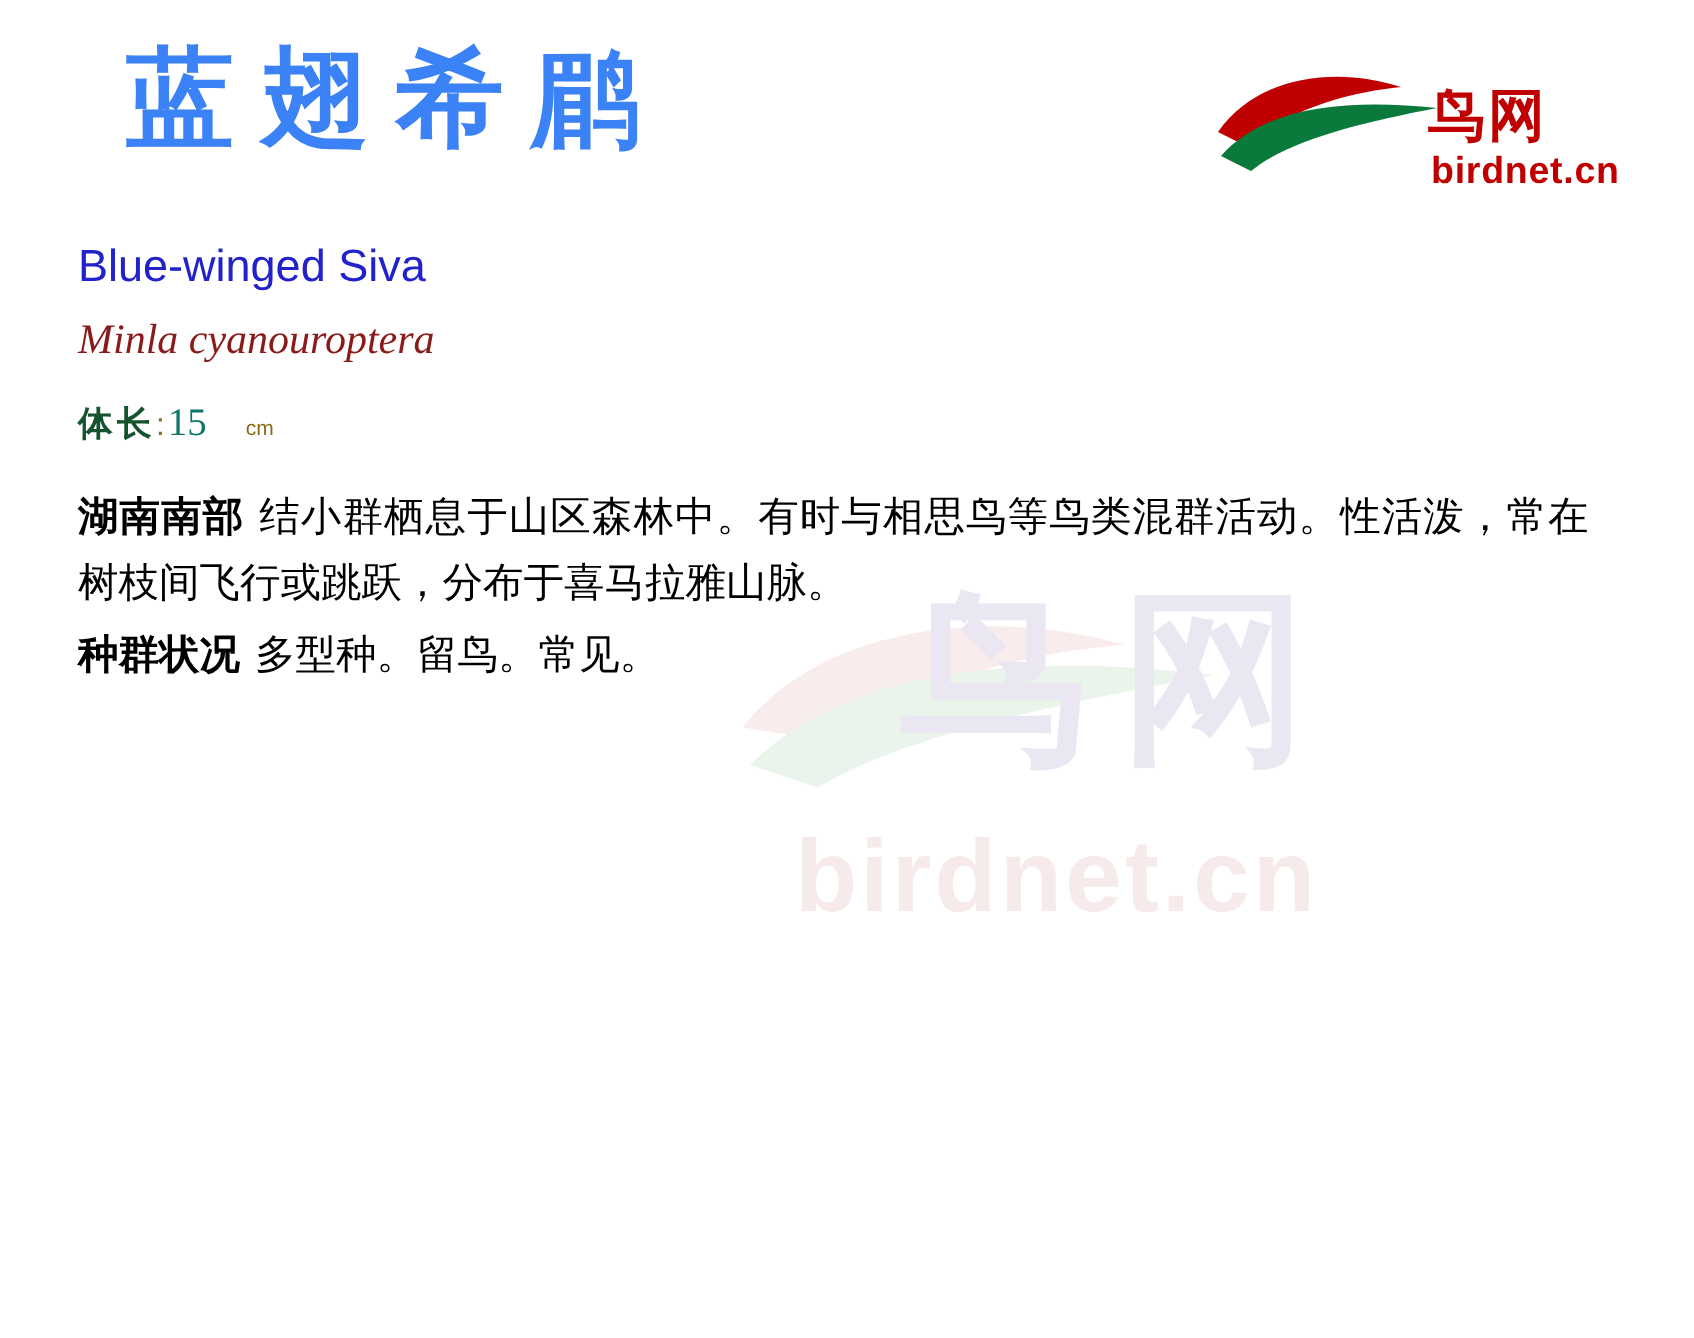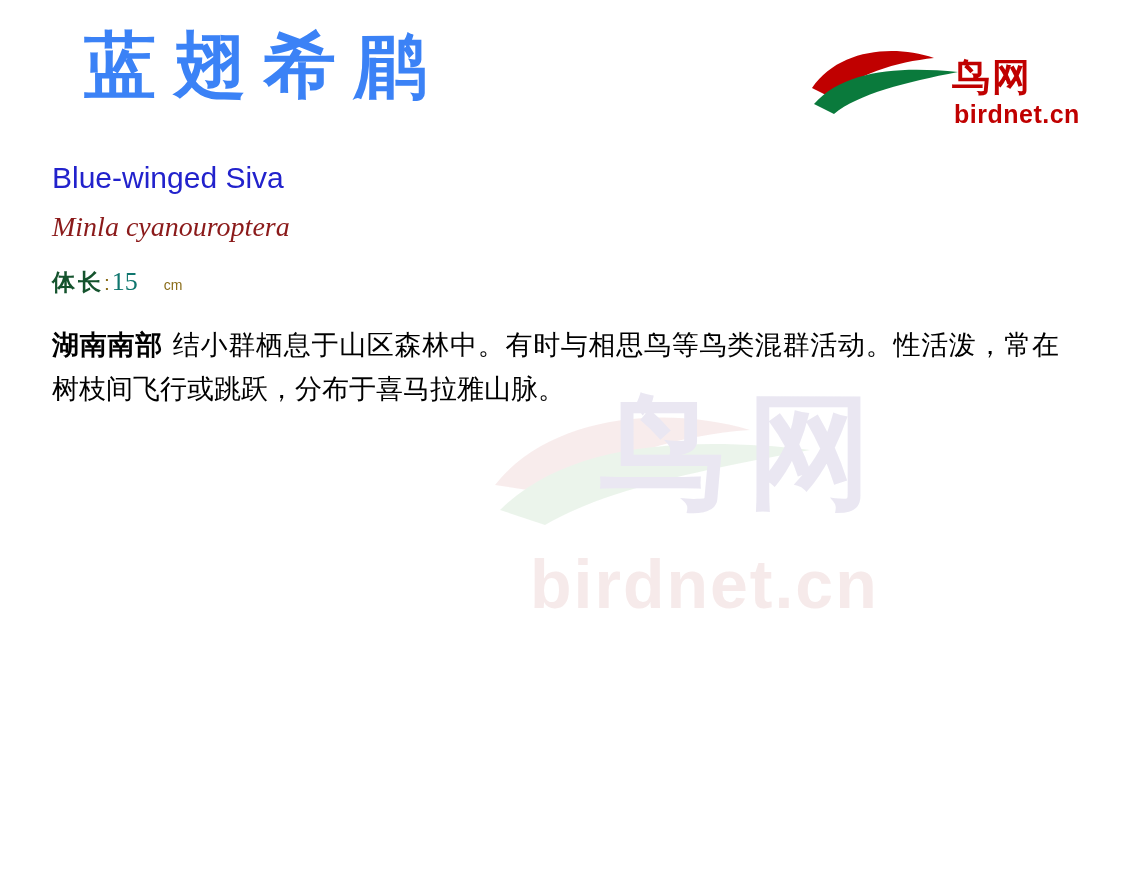--- a/index.html
+++ b/index.html
@@ -219,15 +219,18 @@
     <div class="size-row">
       <span class="size-label">体长</span><span class="size-colon">:</span><span class="size-value">15</span><span class="size-unit">cm</span>
     </div>
 
 
     <div class="section">
       <span class="section-label">湖南南部</span><span class="section-text">结小群栖息于山区森林中。有时与相思鸟等鸟类混群活动。性活泼，常在树枝间飞行或跳跃，分布于喜马拉雅山脉。</span>
     </div>
 
 
+    <div class="section">
+      <span class="section-label">种群状况</span><span class="section-text">多型种。留鸟。常见。</span>
+    </div>
 
   </div>
 </div>
 
 </body></html>

